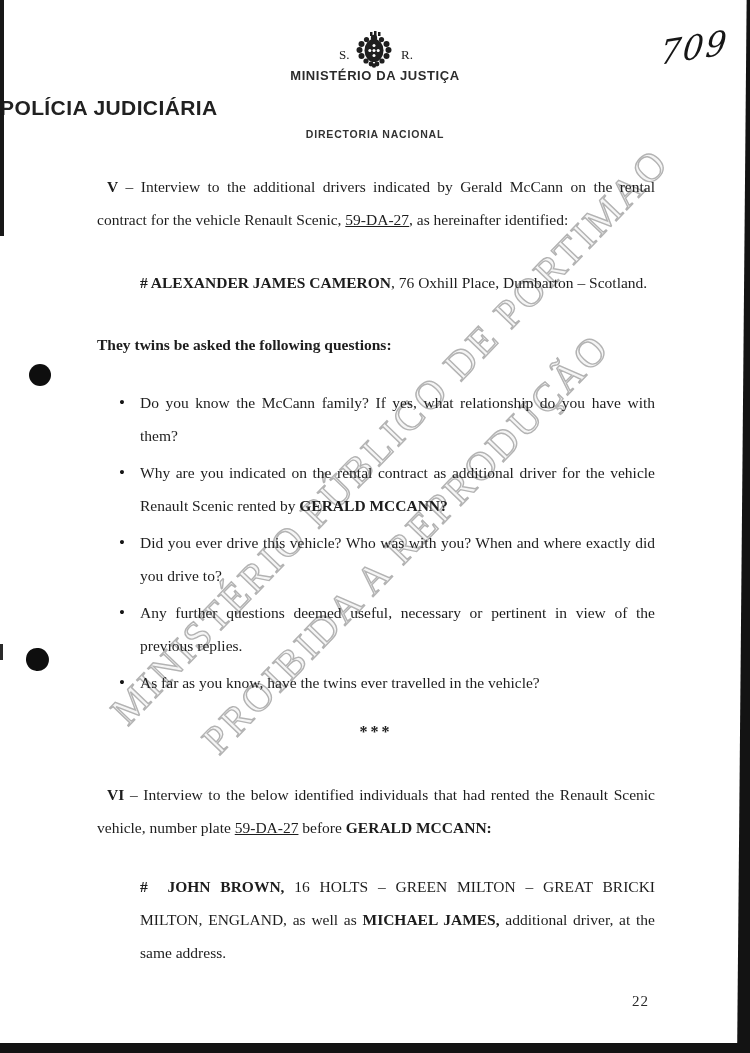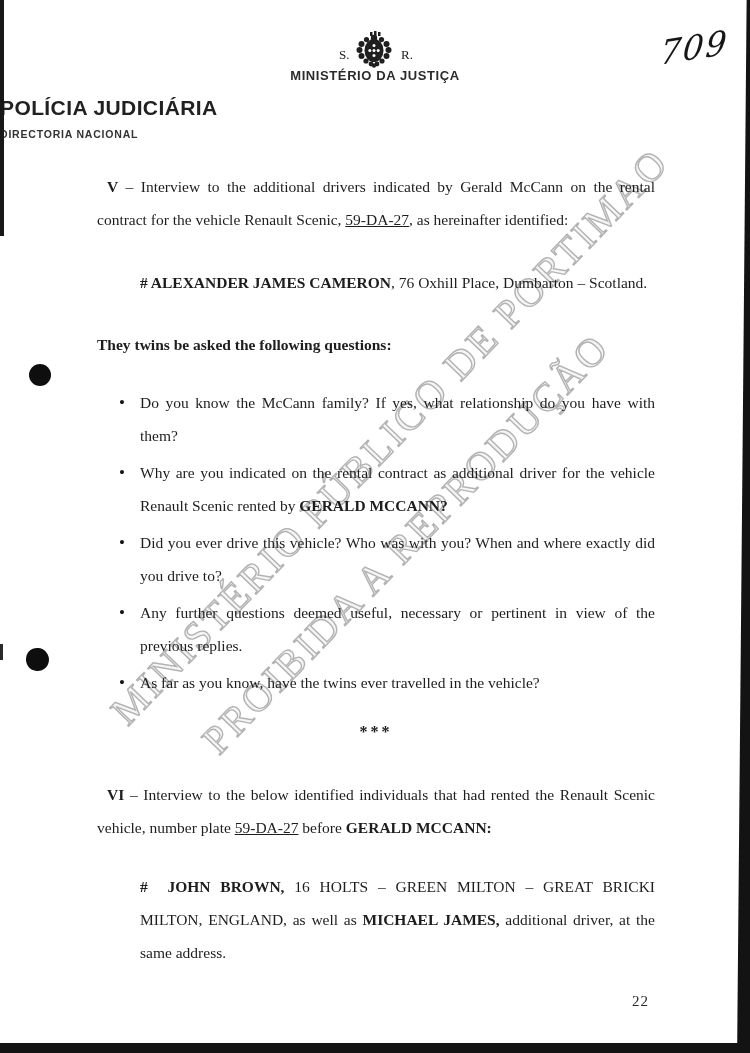--- a/index.html
+++ b/index.html
@@ -35,21 +35,21 @@
   }
   
   .hdr{position:absolute;left:0;top:0;width:100%;z-index:3;font-family:"Liberation Sans", sans-serif;}
   .sr-s{position:absolute;left:339px;top:47px;font-family:"Liberation Serif",serif;font-size:13px;color:#222;}
   .sr-r{position:absolute;left:401px;top:47px;font-family:"Liberation Serif",serif;font-size:13px;color:#222;}
   .emblem{position:absolute;left:353px;top:31px;}
   .hdr-ministry{position:absolute;left:0;top:68px;width:100%;text-align:center;
     font-size:13px;font-weight:bold;letter-spacing:0.6px;color:#2b2b2b;}
   .hdr-police{position:absolute;left:0;top:96px;width:100%;text-align:left;
     font-size:21px;font-weight:bold;letter-spacing:0.4px;color:#212121;}
-  .hdr-directorate{position:absolute;left:0;top:128px;width:100%;text-align:left;
+  .hdr-directorate{position:absolute;left:0;top:128px;width:100%;text-align:center;
     font-size:10.5px;font-weight:bold;letter-spacing:0.8px;color:#333;}
   
   .content{
     position:absolute;left:97px;top:170px;width:558px;z-index:2;
     font-size:15.5px;line-height:33px;
   }
   .content p{margin:0;text-align:justify;}
   .b{font-weight:bold;}
   .u{text-decoration:underline;}
   .indent{text-indent:10px;}

